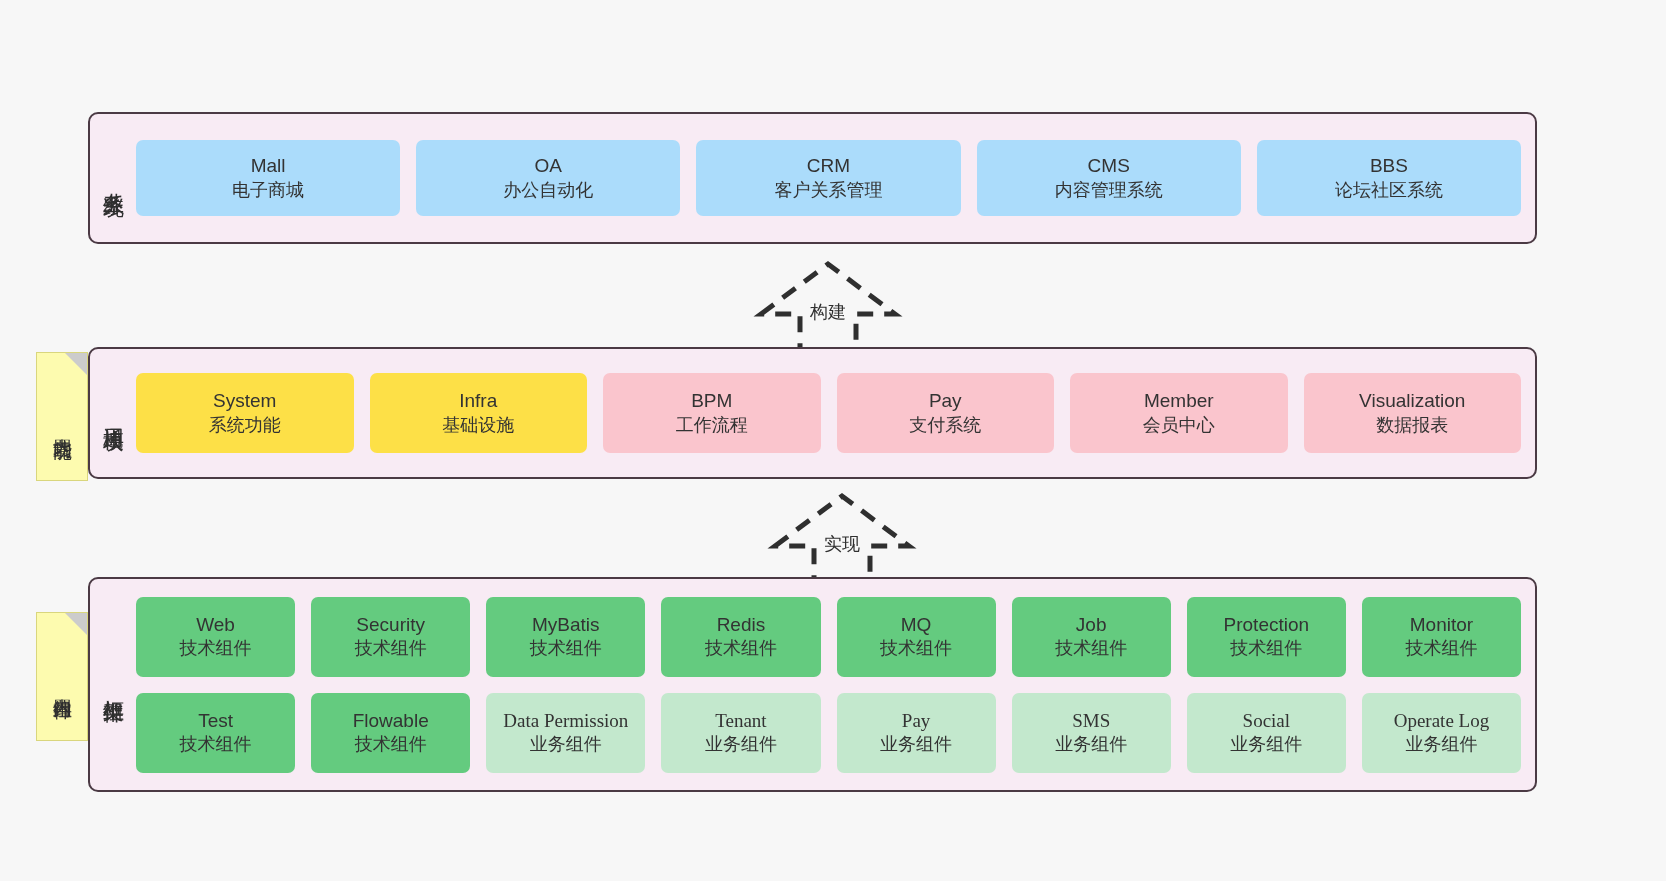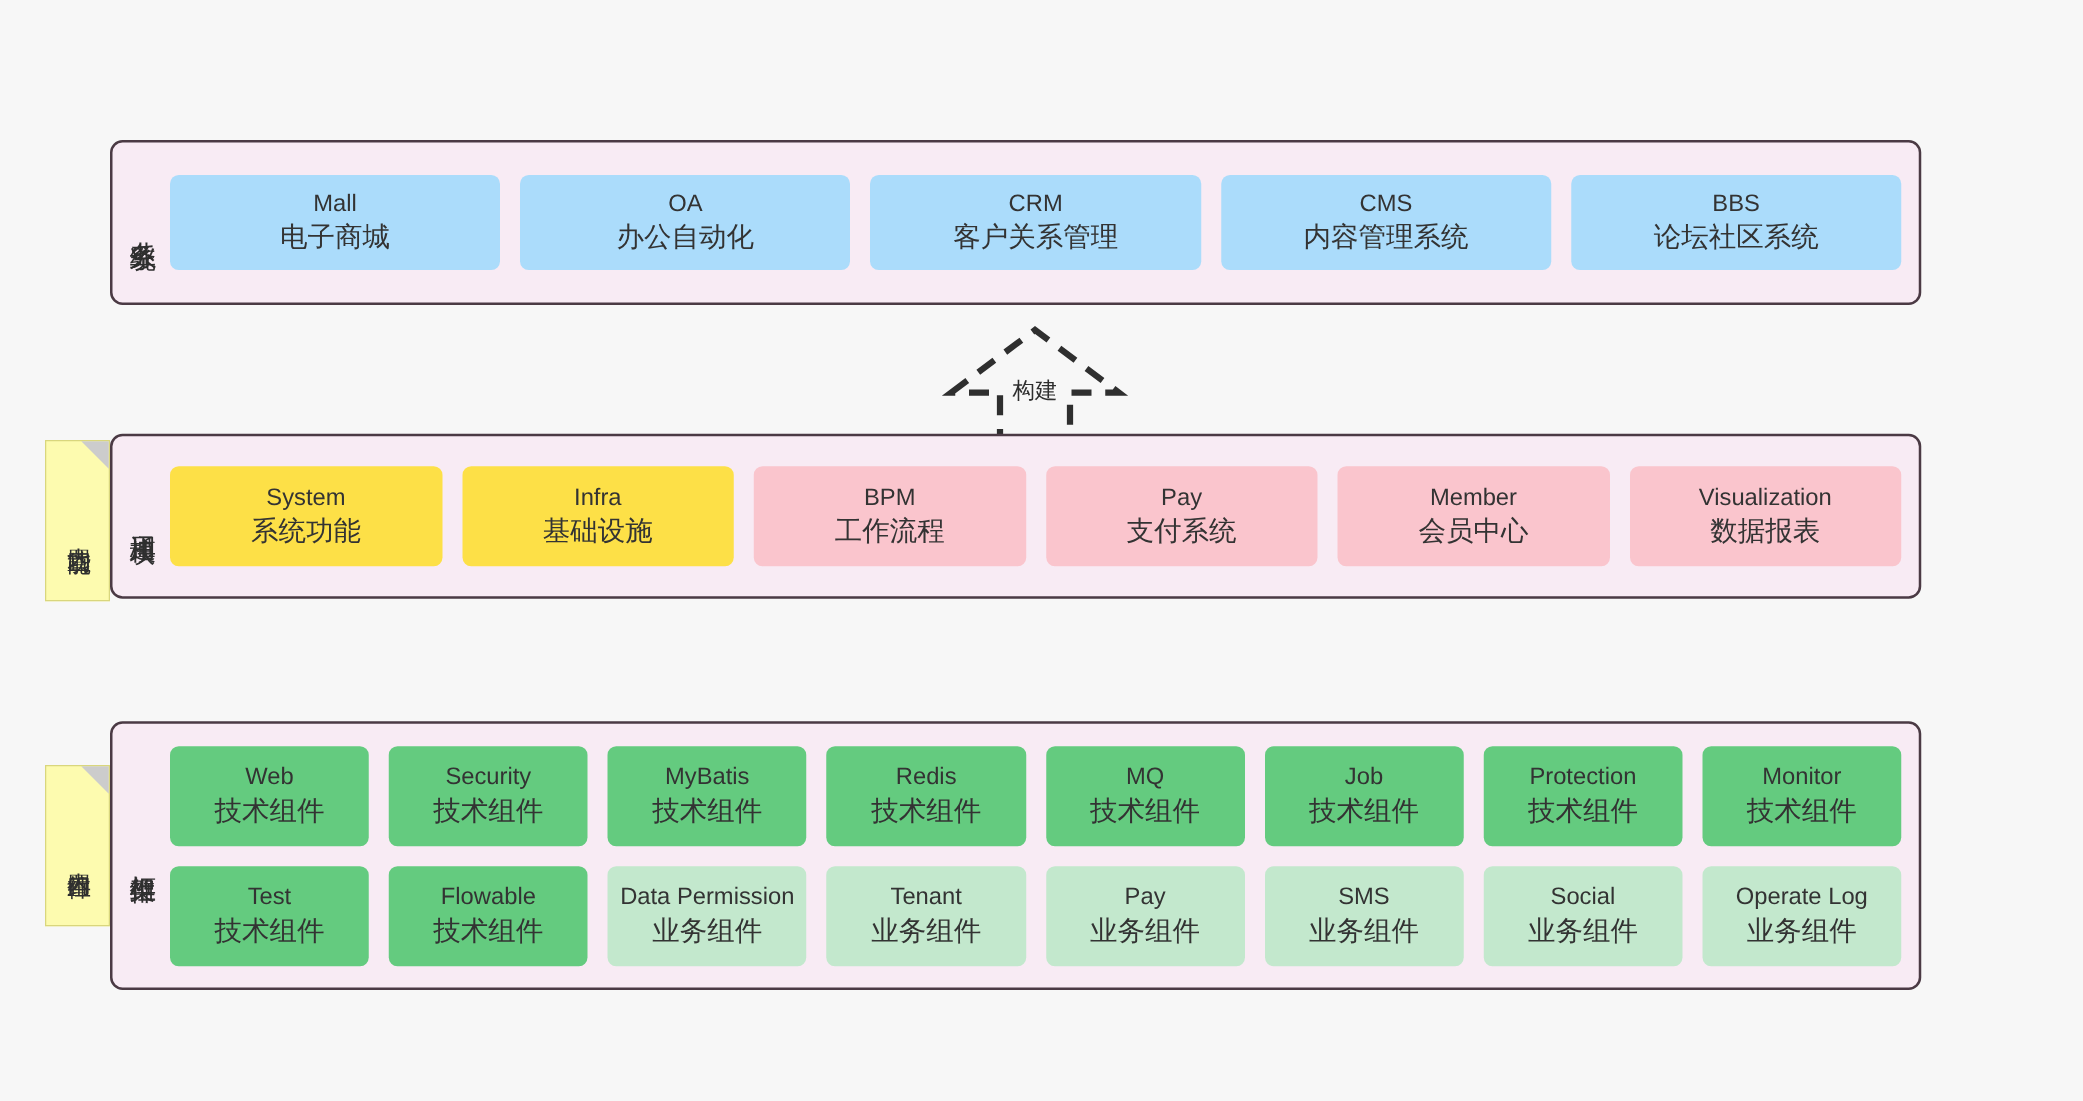--- a/index.html
+++ b/index.html
@@ -78,21 +78,21 @@
     box-sizing: border-box;
     padding: 4px 6px;
     line-height: 1.28;
   }
   .card .t1 {
     font-size: 19px;
     color: #333;
     white-space: normal;
   }
   .card .t2 {
-    font-size: 22px;
+    font-size: 18px;
     color: #333;
   }
 
   
   #layer-business {
     left: 88px;
     top: 112px;
     width: 1449px;
     height: 132px;
   }
@@ -118,21 +118,21 @@
   #layer-framework {
     left: 88px;
     top: 577px;
     width: 1449px;
     height: 215px;
   }
   #layer-framework .card {
     height: 80px;
   }
   .c-green       { background: #64cb7f; }
-  .c-green-light { background: #c3e8cd; }
+  .c-green-light { background: #c3e8cd; font-family: Liberation Serif, serif; }
 
   
   .note {
     position: absolute;
     width: 52px;
     background: #fdfbaf;
     border: 1px solid #d9d67d;
     box-sizing: border-box;
     display: flex;
     align-items: center;
@@ -268,20 +268,26 @@
           <span class="t2">会员中心</span>
         </div>
         <div class="card c-pink">
           <span class="t1">Visualization</span>
           <span class="t2">数据报表</span>
         </div>
       </div>
     </div>
   </div>
 
+  <div class="uml-arrow" id="arrow-implement">
+    <svg width="200" height="100" viewBox="0 0 200 100">
+      <path d="M 33 56 L 100 6 L 167 56 L 128 56 L 128 96 L 72 96 L 72 56 Z" fill="none" stroke="#2f2f2f" stroke-width="5" stroke-dasharray="16,11" stroke-linejoin="miter"></path>
+    </svg>
+    <div class="arrow-label">实现</div>
+  </div>
 
   <div class="note" id="note-builtin-components">
     <div class="fold"></div>
     <div class="note-text">内置组件</div>
   </div>
 
   <div class="layer" id="layer-framework">
     <div class="layer-title">框架组件</div>
     <div class="layer-body">
 

